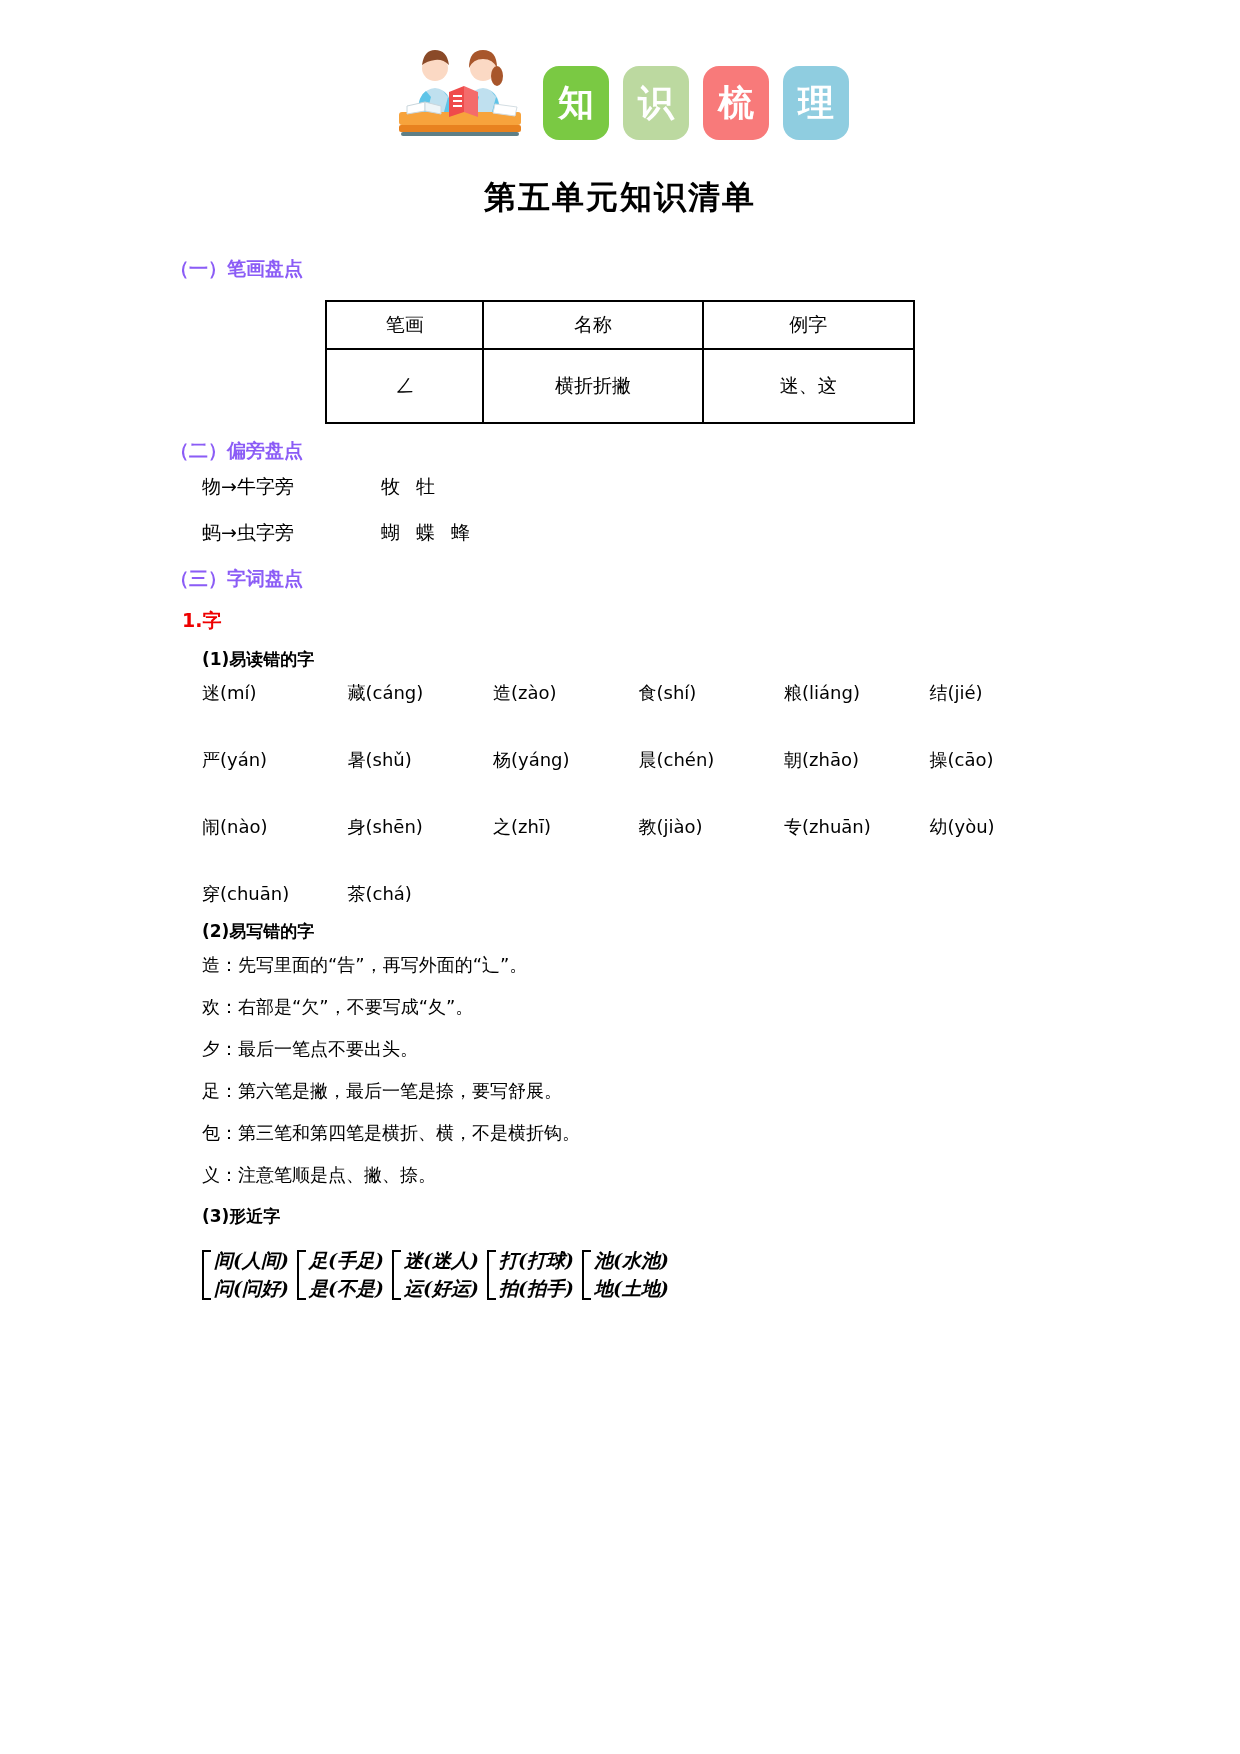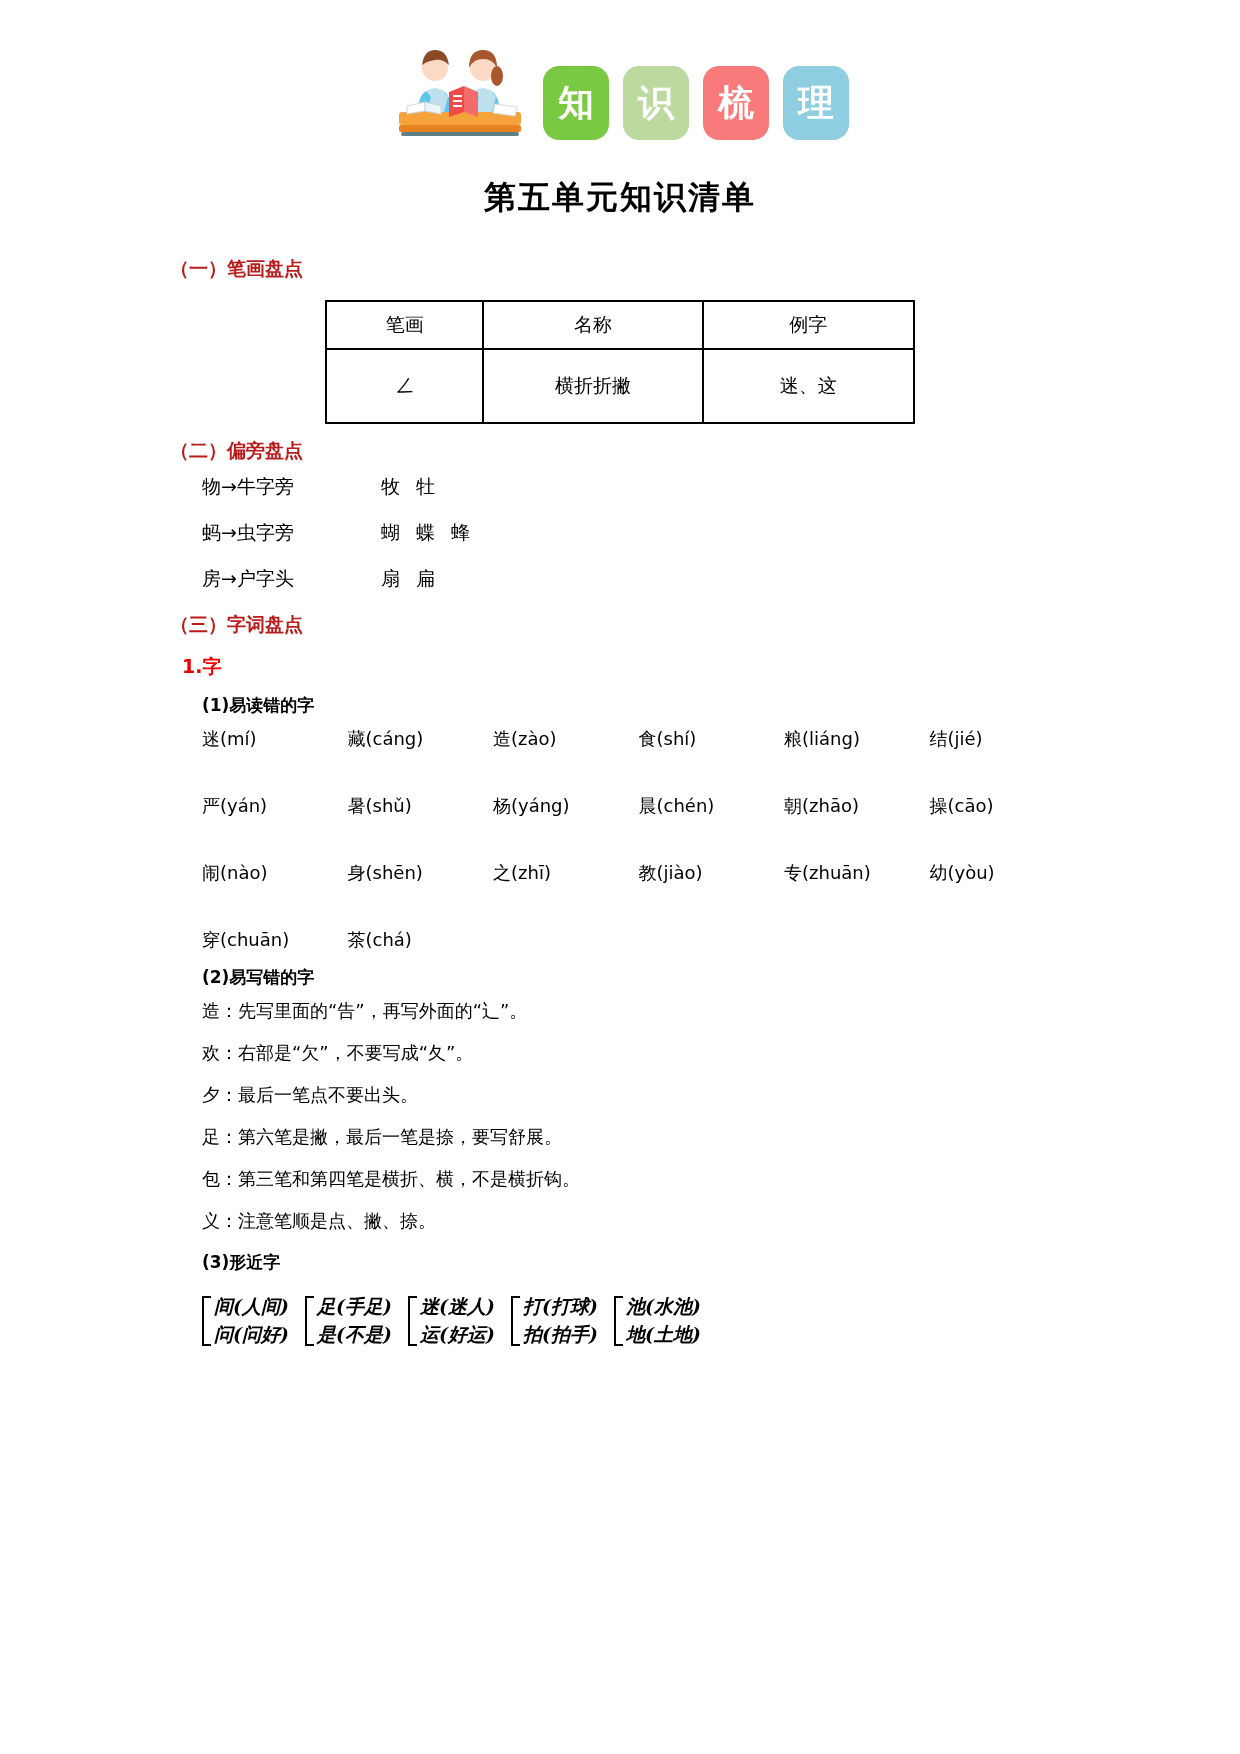--- a/index.html
+++ b/index.html
@@ -55,21 +55,21 @@
     text-align: center;
     font-size: 32px;
     font-weight: bold;
     letter-spacing: 2px;
     margin: 36px 0 36px 0;
     font-family: "DejaVu Sans", "Liberation Sans", sans-serif;
   }
 
   
   .sec-head {
-    color: #b91c1c;
+    color: #8b5cf6;
     font-weight: bold;
     font-size: 19px;
     margin: 14px 0 10px 0;
     font-family: "DejaVu Sans", "Liberation Sans", sans-serif;
   }
   .sub-head {
     color: #ee0000;
     font-weight: bold;
     font-size: 19px;
     margin: 16px 0 12px 12px;
@@ -136,21 +136,21 @@
   
   .note-line {
     font-size: 18px;
     margin: 0 0 18px 32px;
     font-family: "DejaVu Sans", "Liberation Sans", sans-serif;
   }
 
   
   .bracket-row {
     display: flex;
-    gap: 16px;
+    gap: 8px;
     margin: 22px 0 0 32px;
     align-items: flex-start;
   }
   .bracket-group {
     display: flex;
     align-items: stretch;
     font-style: italic;
     font-weight: bold;
     font-size: 19px;
     font-family: "DejaVu Serif", "Liberation Serif", serif;
@@ -241,24 +241,20 @@
 
   <div class="sec-head">（二）偏旁盘点</div>
 
   <div class="radical-row">
     <span class="radical-map">物→牛字旁</span>
     <span class="radical-examples">牧 牡</span>
   </div>
   <div class="radical-row">
     <span class="radical-map">蚂→虫字旁</span>
     <span class="radical-examples">蝴 蝶 蜂</span>
-  </div>
-  <div class="radical-row">
-    <span class="radical-map">房→户字头</span>
-    <span class="radical-examples">扇 扁</span>
   </div>
 
   <div class="sec-head">（三）字词盘点</div>
   <div class="sub-head">1.字</div>
 
   <div class="item-head">(1)易读错的字</div>
 
   <div class="pinyin-grid">
     <span class="pinyin-cell">迷(mí)</span>
     <span class="pinyin-cell">藏(cáng)</span>

